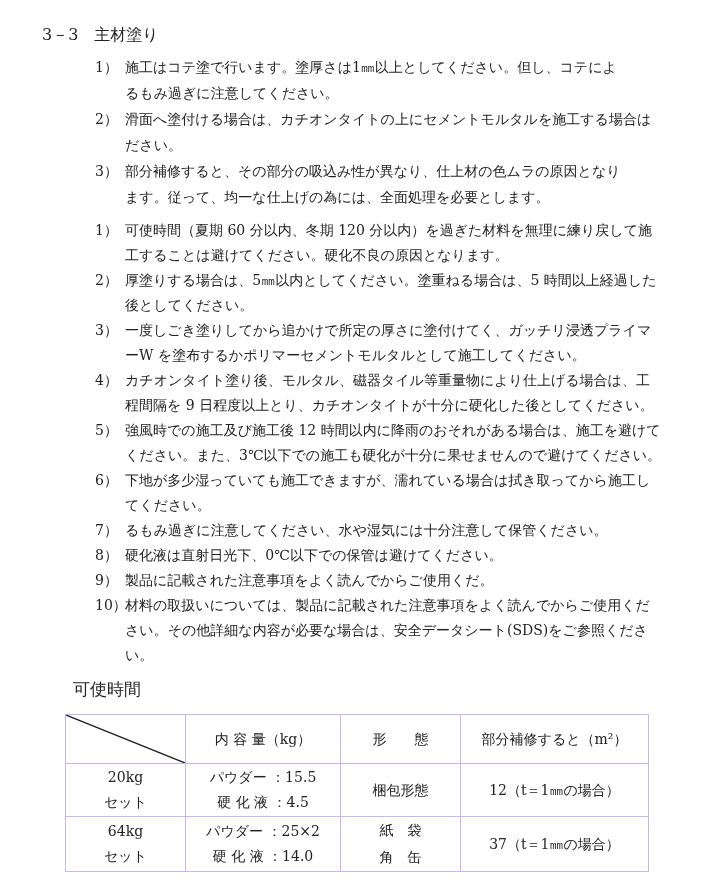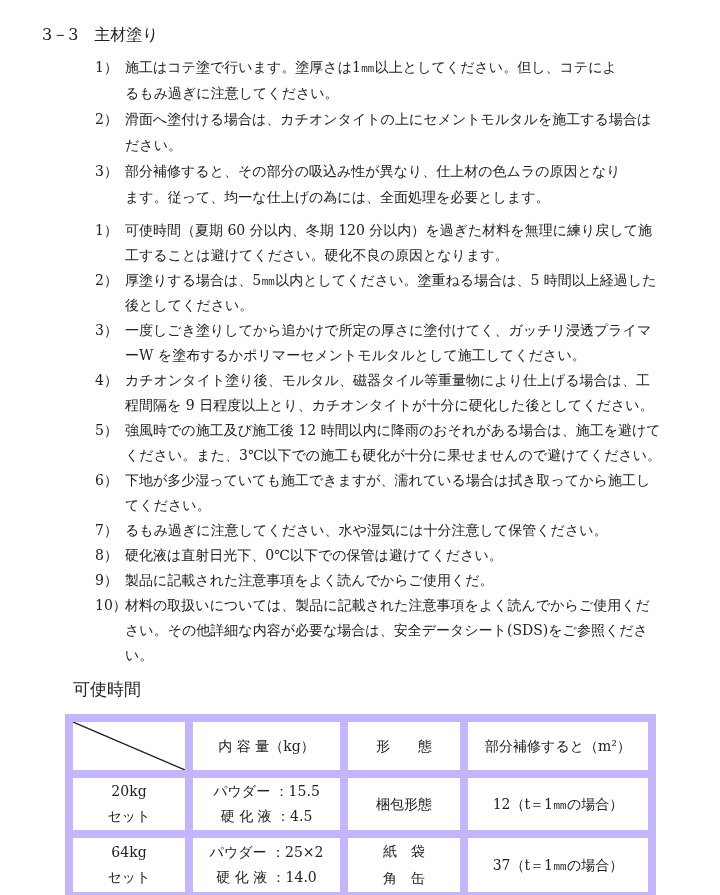--- a/index.html
+++ b/index.html
@@ -47,21 +47,21 @@
   .sec-heading.notes { margin-top: 10px; margin-bottom: 4px; }
   .sec-heading.packaging { margin-top: 8px; }
   table.pack-table {
     border-collapse: collapse;
     table-layout: fixed;
     margin: 12px 0 0 23px;
     width: 583px;
   }
   table.pack-table th,
   table.pack-table td {
-    border: 8px solid #c4b5fd;
+    border: 1px solid #c4b5fd;
     font-weight: normal;
     font-size: 14px;
     padding: 0;
     text-align: center;
     vertical-align: middle;
     white-space: pre-line;
   }
   table.pack-table th { height: 26px; line-height: 24px; }
   table.pack-table td { height: 52px; line-height: 25px; }
   td.cell-contents {

